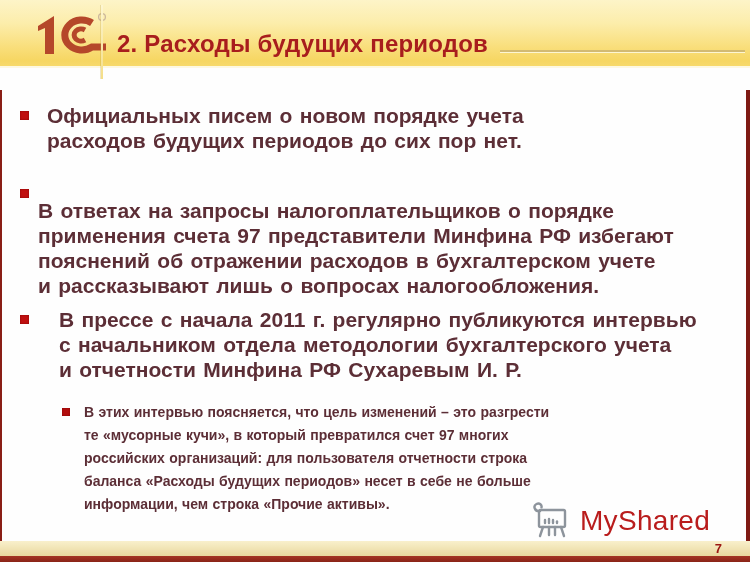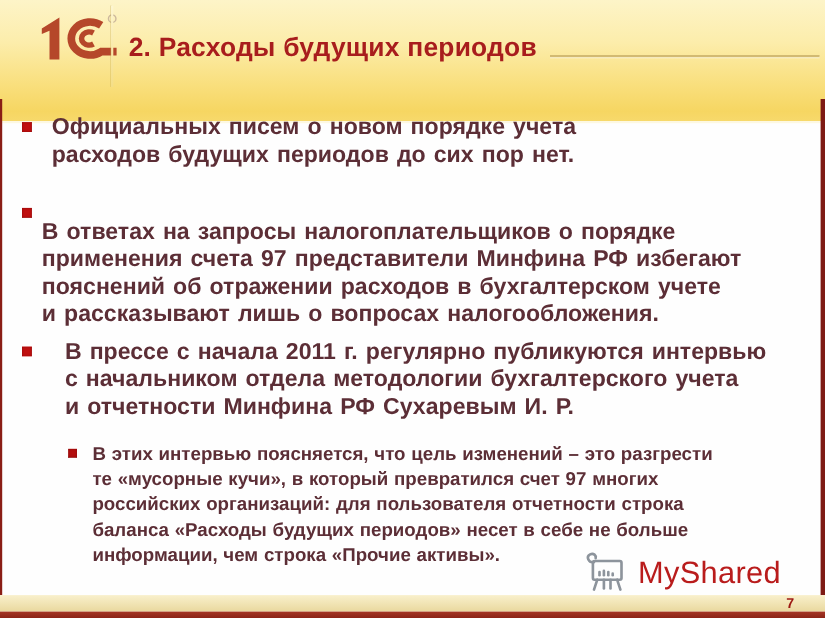--- a/index.html
+++ b/index.html
@@ -5,21 +5,21 @@
   * { margin:0; padding:0; box-sizing:border-box; }
   html,body { width:750px; height:562px; }
   body {
     font-family:"Liberation Sans", sans-serif;
     background:#ffffff; position:relative; overflow:hidden;
   }
   .slide { position:absolute; inset:0; background:#fefefe; }
 
   
   .header {
-    position:absolute; top:0; left:0; right:0; height:112px;
+    position:absolute; top:0; left:0; right:0; height:68px;
     background:linear-gradient(180deg,#fdf4c8 0%, #fcedab 35%, #f9df7d 70%, #f6d662 92%, #f7d96b 100%);
     border-bottom:2px solid #fdf8e2;
   }
   .logo-svg { position:absolute; left:28px; top:9px; }
   .logo-sep {
     position:absolute; left:101px; top:5px; width:2px; height:74px;
     background:linear-gradient(#fdf6d2,#f4de88);
     box-shadow:-1px 0 0 rgba(190,160,70,.28);
   }
   .slide-title {
@@ -45,21 +45,21 @@
   .bullet-row.b4 { margin:19px 14px 0 60px; }
   .bullet-sq {
     flex:0 0 auto; width:9px; height:9px; margin-top:8px;
     background:#c01010; box-shadow:inset 0 0 2px #7e0606;
   }
   .level2 .bullet-sq { width:8px; height:8px; margin-top:7px; background:#b30e0e; }
   .bullet-text {
     margin-left:18px; font-size:21px; line-height:25px;
     color:#5c2e36; word-spacing:1.5px;font-weight:bold;
   }
-  .level2 .bullet-text { margin-left:14px; font-size:17px; line-height:23px; word-spacing:.5px; }
+  .level2 .bullet-text { margin-left:14px; font-size:14px; line-height:23px; word-spacing:.5px; }
 
   
   .watermark {
     position:absolute; top:501px; right:40px;
     display:flex; align-items:center; gap:7px; color:#8d949c;
   }
   .watermark-label { font-size:28px; letter-spacing:.3px; color:#b91c1c; }
 
   
   .footer-band {

